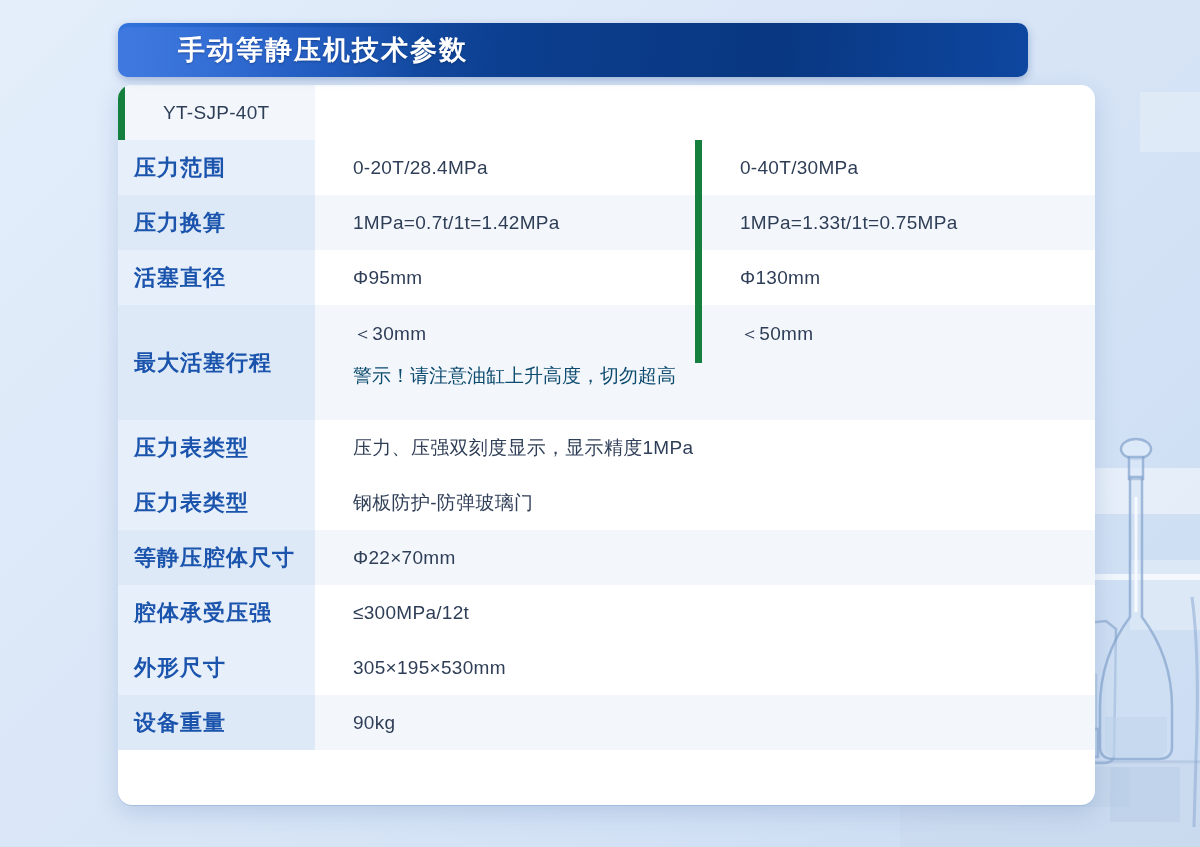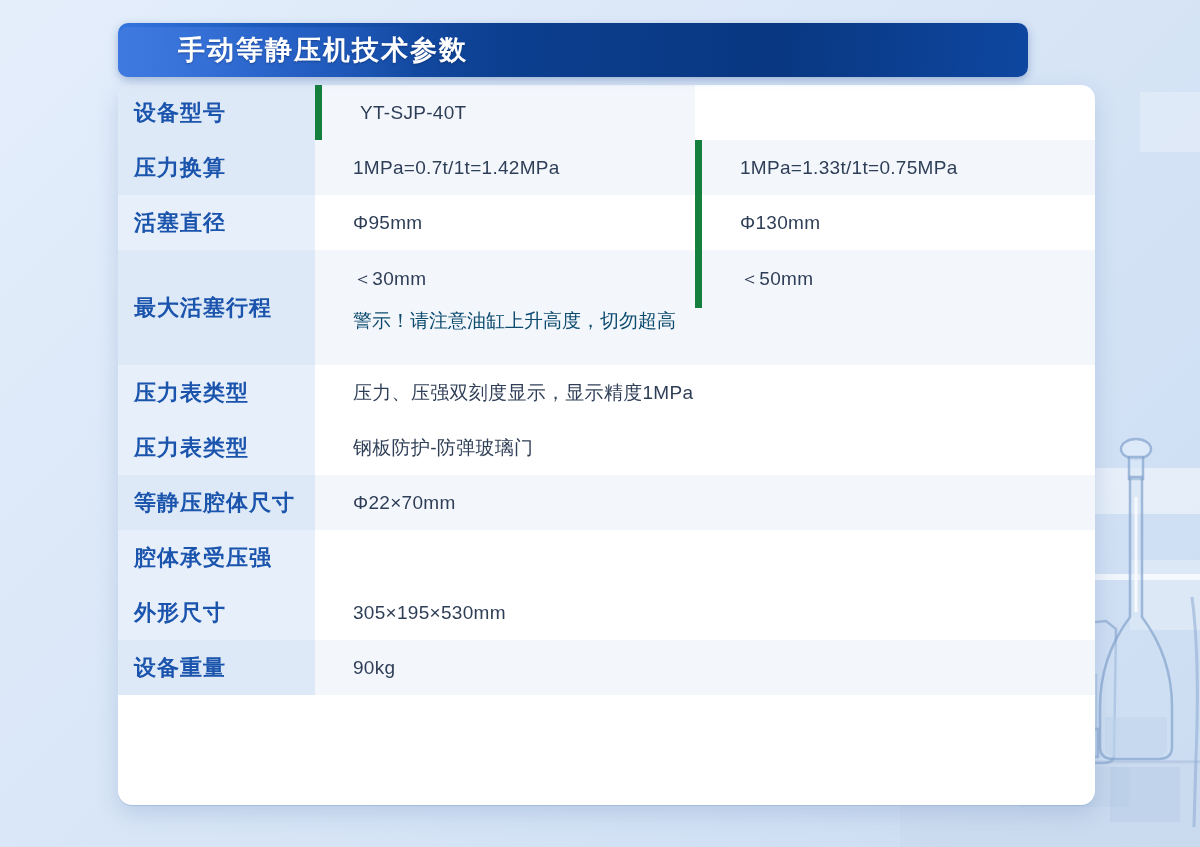--- a/index.html
+++ b/index.html
@@ -97,22 +97,26 @@
   <rect x="210" y="350" width="70" height="55" fill="rgba(175,198,226,.35)"></rect>
 </svg>
 
 <div class="header-bar">
   <div class="page-title">手动等静压机技术参数</div>
 </div>
 
 <div class="card">
   <div id="rows">
       <div class="row shade-pale">
-        <div class="cell label-cell">设备型号</div>
         <div class="cell value-cell col2 with-divider">YT-SJP-40T</div>
+      </div>
+      <div class="row shade-white">
+        <div class="cell label-cell">压力范围</div>
+        <div class="cell value-cell col1">0-20T/28.4MPa</div>
+        <div class="cell value-cell col2 with-divider">0-40T/30MPa</div>
       </div>
       <div class="row shade-pale">
         <div class="cell label-cell">压力换算</div>
         <div class="cell value-cell col1">1MPa=0.7t/1t=1.42MPa</div>
         <div class="cell value-cell col2 with-divider">1MPa=1.33t/1t=0.75MPa</div>
       </div>
       <div class="row shade-white">
         <div class="cell label-cell">活塞直径</div>
         <div class="cell value-cell col1">Φ95mm</div>
         <div class="cell value-cell col2 with-divider">Φ130mm</div>
@@ -130,20 +134,21 @@
       <div class="row shade-white">
         <div class="cell label-cell">压力表类型</div>
         <div class="cell value-cell span2">钢板防护-防弹玻璃门</div>
       </div>
       <div class="row shade-pale">
         <div class="cell label-cell">等静压腔体尺寸</div>
         <div class="cell value-cell span2">Φ22×70mm</div>
       </div>
       <div class="row shade-white">
         <div class="cell label-cell">腔体承受压强</div>
+        <div class="cell value-cell span2">≤300MPa/12t</div>
       </div>
       <div class="row shade-white">
         <div class="cell label-cell">外形尺寸</div>
         <div class="cell value-cell span2">305×195×530mm</div>
       </div>
       <div class="row shade-pale">
         <div class="cell label-cell">设备重量</div>
         <div class="cell value-cell span2">90kg</div>
       </div>
     </div>

